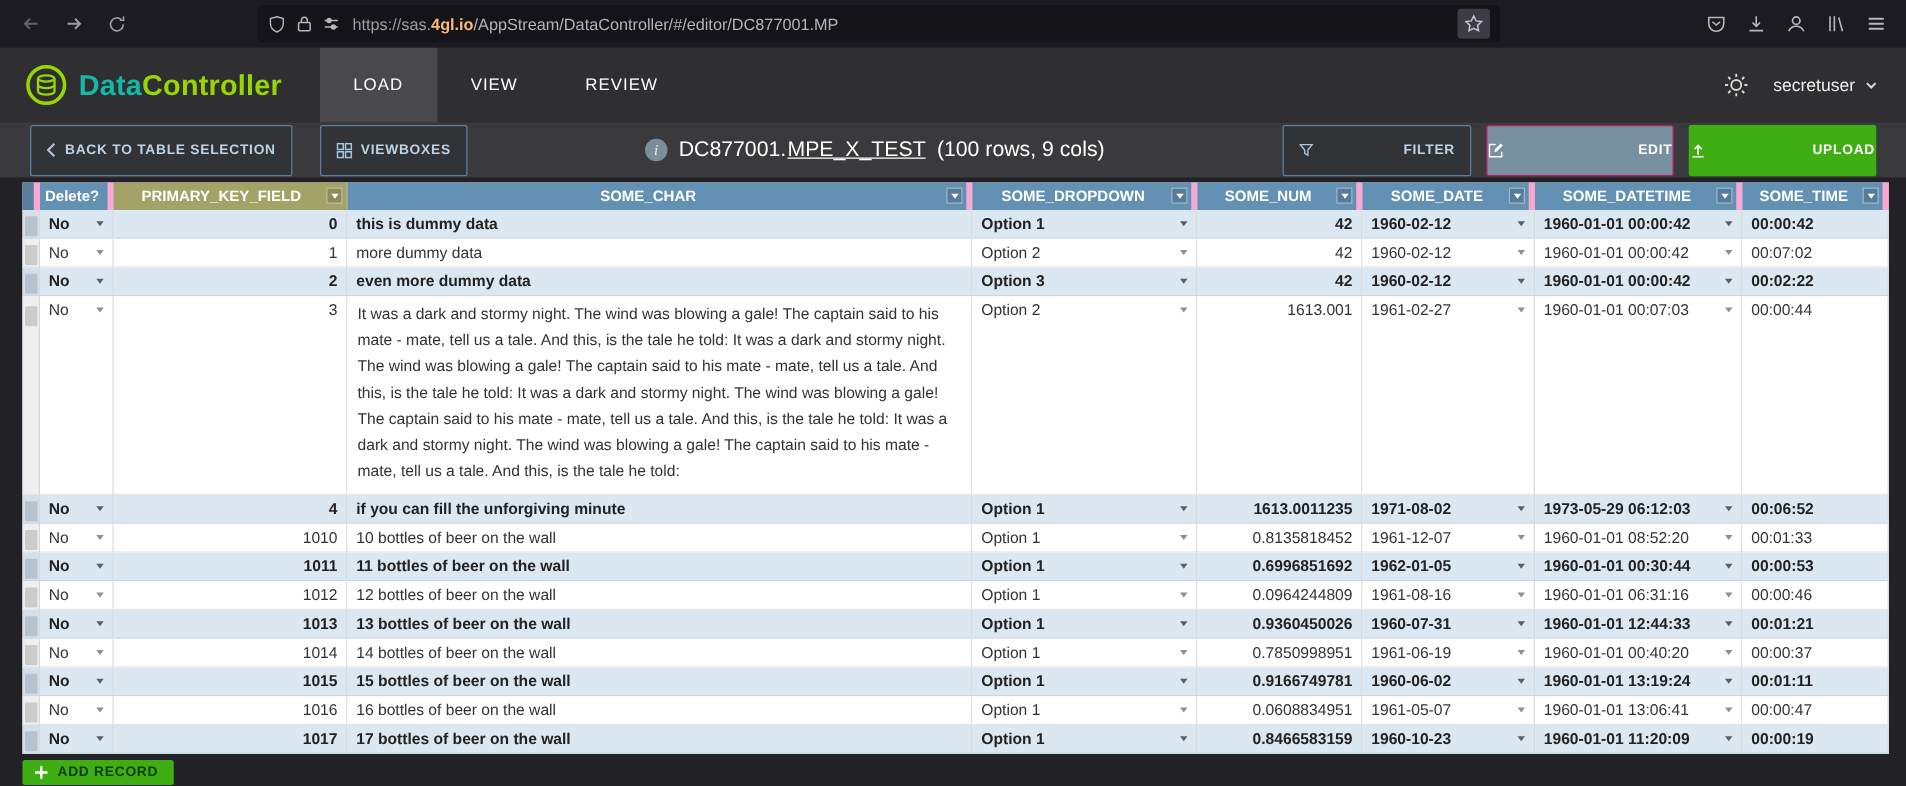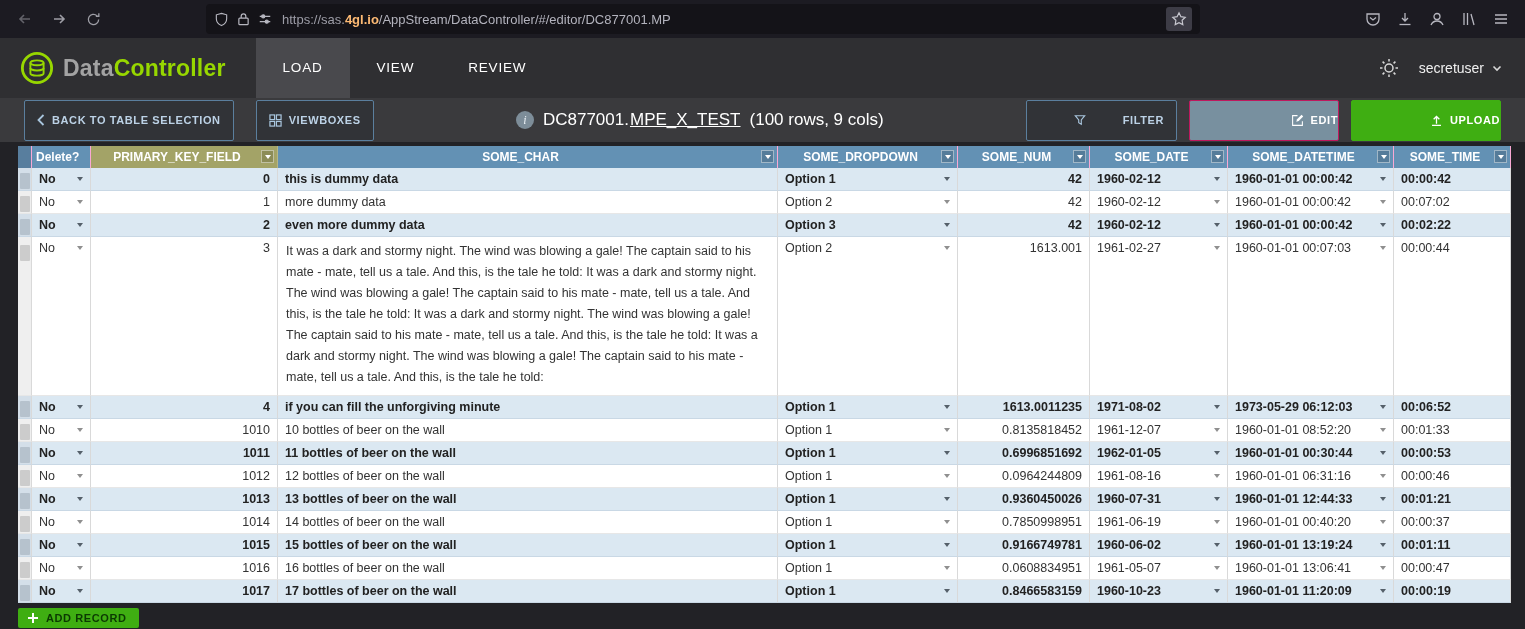--- a/index.html
+++ b/index.html
@@ -22,48 +22,48 @@
   .chrome-right { margin-left:auto; display:flex; align-items:center; gap:16px; padding-right:16px; }
   .chrome-right > div { cursor:pointer; display:flex; align-items:center; }
   .tooltip { position:absolute; left:752px; top:0; width:418px; height:30px; background:#515159; color:#f2f2f2;
              font-size:13px; display:flex; align-items:center; justify-content:center; z-index:40;
              box-shadow:0 1px 4px rgba(0,0,0,.5); }
 
   
   .app-header { position:absolute; top:38px; left:0; width:100%; height:60px; background:#2f2f32; display:flex; align-items:center; }
   .logo { display:flex; align-items:center; gap:9px; padding-left:20px; cursor:pointer; }
   .logo-text { font-size:23px; font-weight:bold; letter-spacing:.2px; }
-  .logo-text .w1 { color:#a3a3a3; }
+  .logo-text .w1 { color:#14b8a6; }
   .logo-text .w2 { color:#97d700; }
   .main-nav { display:flex; margin-left:30px; height:100%; }
   .nav-item { padding:0 27px; line-height:60px; color:#fff; font-size:13.5px; letter-spacing:.8px; cursor:pointer; }
   .nav-item.active { background:#49494d; }
   .header-right { margin-left:auto; display:flex; align-items:center; gap:20px; padding-right:22px; }
   .user-menu { display:flex; align-items:center; gap:7px; color:#f0f0f0; font-size:14px; cursor:pointer; }
 
   
   .toolbar { position:absolute; top:98px; left:0; width:100%; height:44px; background:#3a3a3d; display:flex; align-items:center; padding:0 24px; }
-  .btn { height:41px; display:flex; align-items:center; justify-content:flex-end; gap:7px; font-size:11px; font-weight:bold;
+  .btn { height:41px; display:flex; align-items:center; justify-content:space-between; gap:7px; font-size:11px; font-weight:bold;
          letter-spacing:.6px; border-radius:2px; cursor:pointer; white-space:nowrap; }
   .btn-outline { border:1px solid #5b7f9e; color:#bcd2e6; background:rgba(10,20,30,.18); padding:0 12px; }
   .btn-back { }
   .btn-viewboxes { margin-left:22px;padding-left:12px; }
   .title-area { flex:1; display:flex; align-items:center; justify-content:center; gap:9px; color:#fff; font-size:17px; }
   .info-badge { width:18px; height:18px; border-radius:50%; background:#7d8d99; color:#e9eff4; font-size:12px; font-style:italic;
                 font-family:"Liberation Serif", serif; display:flex; align-items:center; justify-content:center; }
   .title-table { text-decoration:underline; cursor:pointer; }
   .btn-filter { width:151px;gap:37px; }
   .btn-edit { width:150px; margin-left:12px; background:#78909f; color:#fff; border:1px solid #be185d; }
   .btn-upload { width:150px; margin-left:12px; background:#3fae12; color:#fff; border:1px solid #3fae12; }
 
   
   .content { position:absolute; top:146px; left:18px; width:1493px; }
   table { border-collapse:separate; border-spacing:0; table-layout:fixed; width:1493px; background:#fff; }
   thead th { height:22px; background:#6391b4; color:#fff; font-size:12px; font-weight:bold; text-align:center;
-             position:relative; padding:0 18px 0 4px; border-right:1px solid #f9a8d4; overflow:hidden; white-space:nowrap; cursor:pointer; }
+             position:relative; padding:0 18px 0 4px; border-right:5px solid #f9a8d4; overflow:hidden; white-space:nowrap; cursor:pointer; }
   thead th.selected { background:#a3a367; border-right:1px solid #b5b585; }
   thead th.th-handle { background:#587e9e; padding:0; }
   .filter-box { position:absolute; right:3px; top:4px; width:13px; height:13px; background:rgba(0,0,0,.14);
                 border:1px solid rgba(255,255,255,.45); display:flex; align-items:center; justify-content:center; }
   .filter-box .fb-arr { width:0; height:0; border-left:3px solid transparent; border-right:3px solid transparent; border-top:4px solid #fff; }
   tbody td { height:23px; font-size:12.5px; color:#333; padding:1px 7px; border-right:1px solid #d9d9d9;
              border-bottom:1px solid #e7e7e7; vertical-align:middle; white-space:nowrap; overflow:hidden; background:#fff; cursor:default; }
   tbody tr.striped td { background:#dbe8f2; font-weight:bold; color:#222; border-bottom:1px solid #c9d8e5; }
   tbody td.handle { padding:0; background:#efefef; }
   tbody tr.striped td.handle { background:#d4dfe9; }

